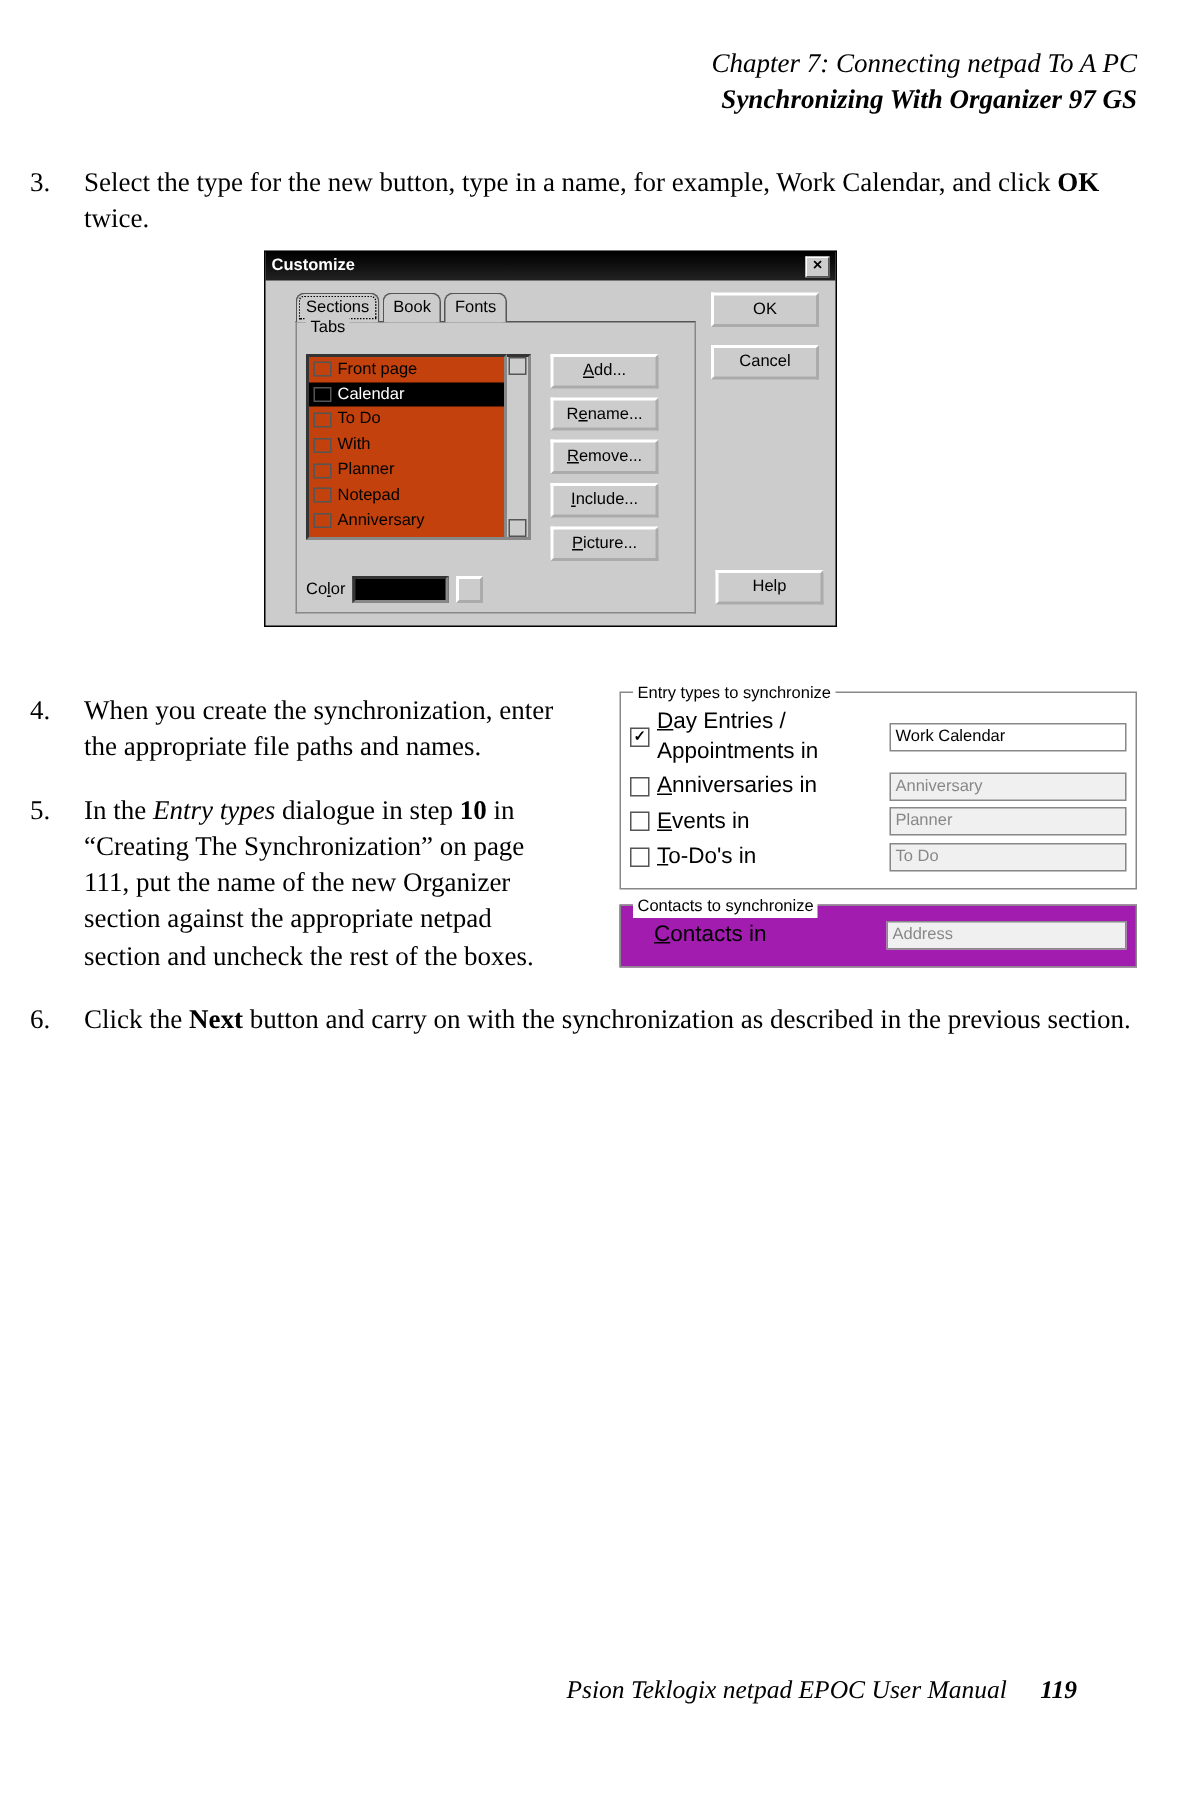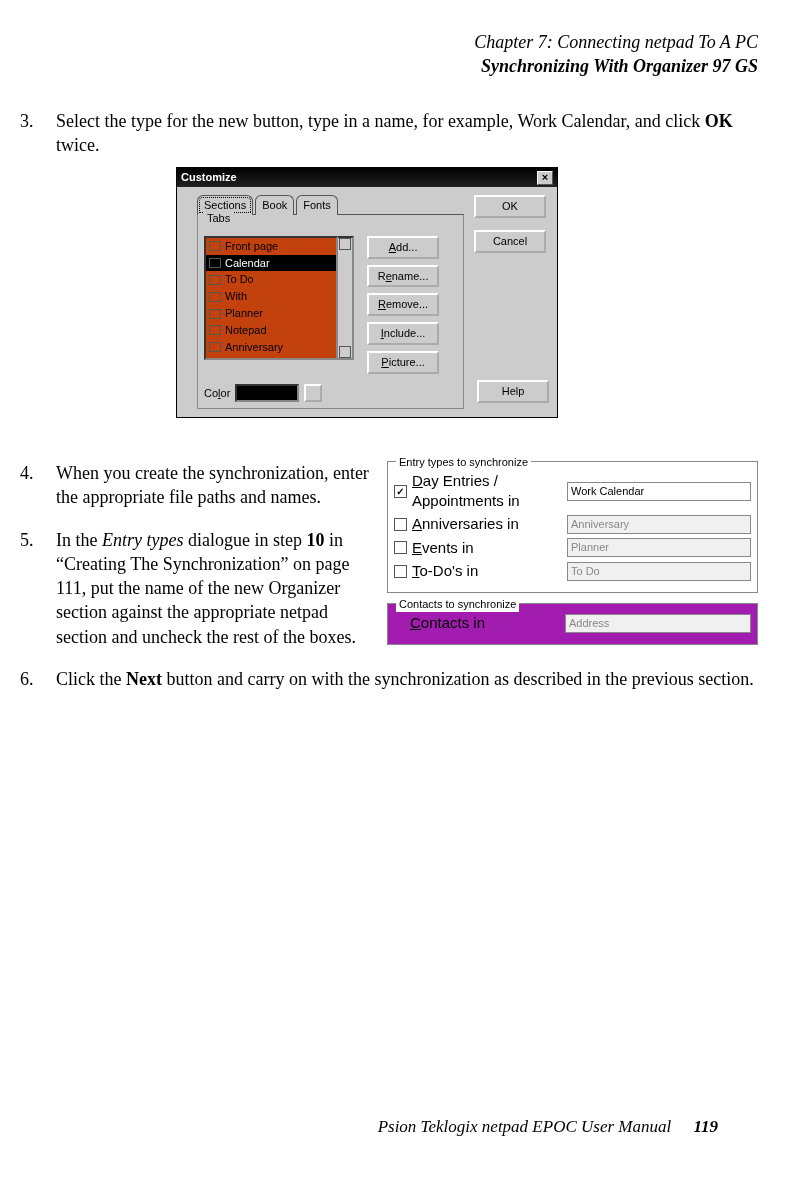--- a/index.html
+++ b/index.html
@@ -182,20 +182,21 @@
 
   
   .sync-group {
     border: 1px solid #888;
     padding: 6px 6px 8px 6px;
     font-family: Arial, sans-serif;
     font-size: 11px;
     position:relative;
     margin-bottom:10px;
     background:#f0f0f0;
+    margin-left:26px;
   }
   .sync-legend {
     position:absolute; top:-7px; left:8px;
     background:#fff;
     padding:0 3px;
     font-size:11px;
     color:#000;
   }
   .sync-row {
     display:flex;

